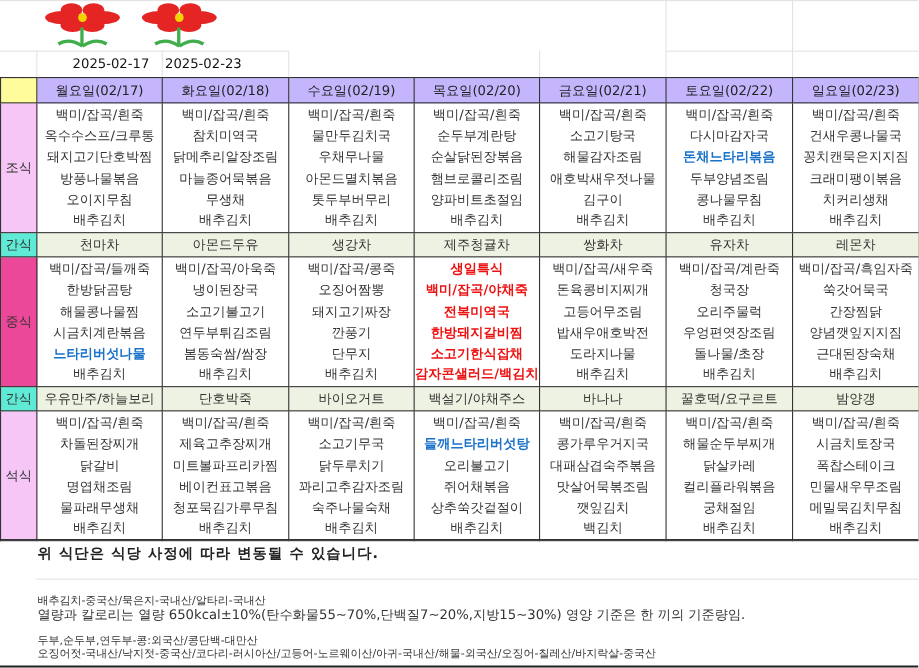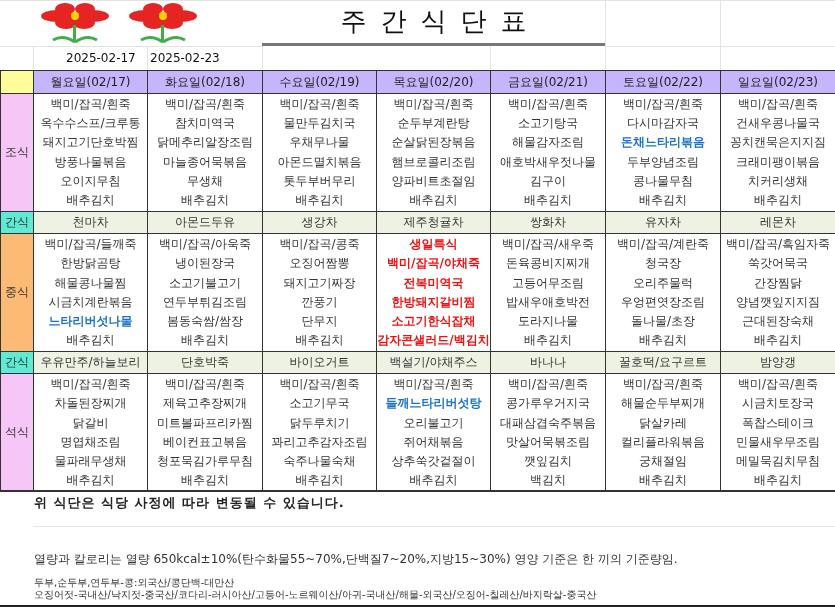--- a/index.html
+++ b/index.html
@@ -13,21 +13,21 @@
   .period-label { position: absolute; left: 3px; top: 50px; font-size: 13px; color: #111; margin-top: 17px; }
   .period-start { position: absolute; left: 66px; top: 51px; font-size: 12px; color: #111; }
   .period-end { position: absolute; left: 150px; top: 51px; font-size: 12px; color: #111; }
 
   table.menu { position: absolute; left: 0; top: 70px; border-collapse: collapse; table-layout: fixed; width: 835px; }
   table.menu td, table.menu th { border: 1px solid #333; font-weight: normal; text-align: center; vertical-align: middle; font-size: 12px; }
   th.day { background: #c4b5fd; height: 23px; font-size: 12.5px; color: #222; }
   th.corner { background: #fffc9c; }
   td.meal-label { font-size: 13px; color: #333; margin-top: 12px; }
   td.lbl-pink { background: #f6c6f6; }
-  td.lbl-green { background: #fdba74; }
+  td.lbl-green { background: #ec4899; }
   td.lbl-snack { background: #5eead4; font-size: 10px; }
   td.snack { background: #eef2e2; height: 22px; font-size: 12px; color: #333; }
   td.meal-cell { padding: 1px 0; }
   .item { display: block; line-height: 19.2px; height: 19.2px; white-space: nowrap; overflow: hidden; font-size: 12px; color: #333; }
   .item.blue { color: #1a72c9; font-weight: bold; }
   .item.red { color: #ee1111; font-weight: bold; }
 
   .notes { position: absolute; left: 0; top: 490px; width: 835px; height: 117px; border-top: 1px solid #333; border-bottom: 2px solid #222; }
   .note-bold { position: absolute; left: 34px; top: 3px; font-size: 13px; font-weight: bold; color: #222; letter-spacing: 1px; }
   .note-cal { position: absolute; left: 34px; top: 20px; font-size: 12px; color: #333; white-space: nowrap; margin-top: 40px; }
@@ -68,23 +68,20 @@
       <ellipse cx="10" cy="-7" rx="10" ry="6" fill="#e52424"></ellipse>
       <ellipse cx="-9" cy="7" rx="11" ry="6" fill="#e52424"></ellipse>
       <ellipse cx="9" cy="7" rx="11" ry="6" fill="#e52424"></ellipse>
       <circle cx="0" cy="0" r="4" fill="#f5d000"></circle>
       <rect x="-2" y="9" width="3" height="17" fill="#3fae4a"></rect>
       <path d="M0 26 Q-12 18 -22 24" stroke="#3fae4a" stroke-width="3" fill="none"></path>
       <path d="M0 26 Q12 18 22 24" stroke="#3fae4a" stroke-width="3" fill="none"></path>
     </g>
   </svg>
 
-  <div class="title-box">
-    <span>주간식단표</span>
-  </div>
 
   <div class="period-label">기간</div>
   <div class="period-start">2025-02-17</div>
   <div class="period-end">2025-02-23</div>
 
   <table class="menu">
     <colgroup>
       <col style="width:33px">
         <col style="width:114px">
         <col style="width:115px">
@@ -304,16 +301,17 @@
             <span class="item">배추김치</span>
           </td>
         </tr>
     </tbody>
   </table>
 
   <div class="notes">
     <div class="note-bold">위 식단은 식당 사정에 따라 변동될 수 있습니다.</div>
     <div class="note-cal">열량과 칼로리는 열량 650kcal±10%(탄수화물55~70%,단백질7~20%,지방15~30%) 영양 기준은 한 끼의 기준량임.</div>
     <div class="gl" style="left:33px;top:35px;width:802px;height:1px;"></div>
+    <div class="origin" style="top:50px">배추김치-중국산/묵은지-국내산/알타리-국내산</div>
     <div class="origin" style="top:98px">오징어젓-국내산/낙지젓-중국산/코다리-러시아산/고등어-노르웨이산/아귀-국내산/해물-외국산/오징어-칠레산/바지락살-중국산</div>
     <div class="origin" style="top:86px">두부,순두부,연두부-콩:외국산/콩단백-대만산</div>
   </div>
 </div>
 
 </body></html>

